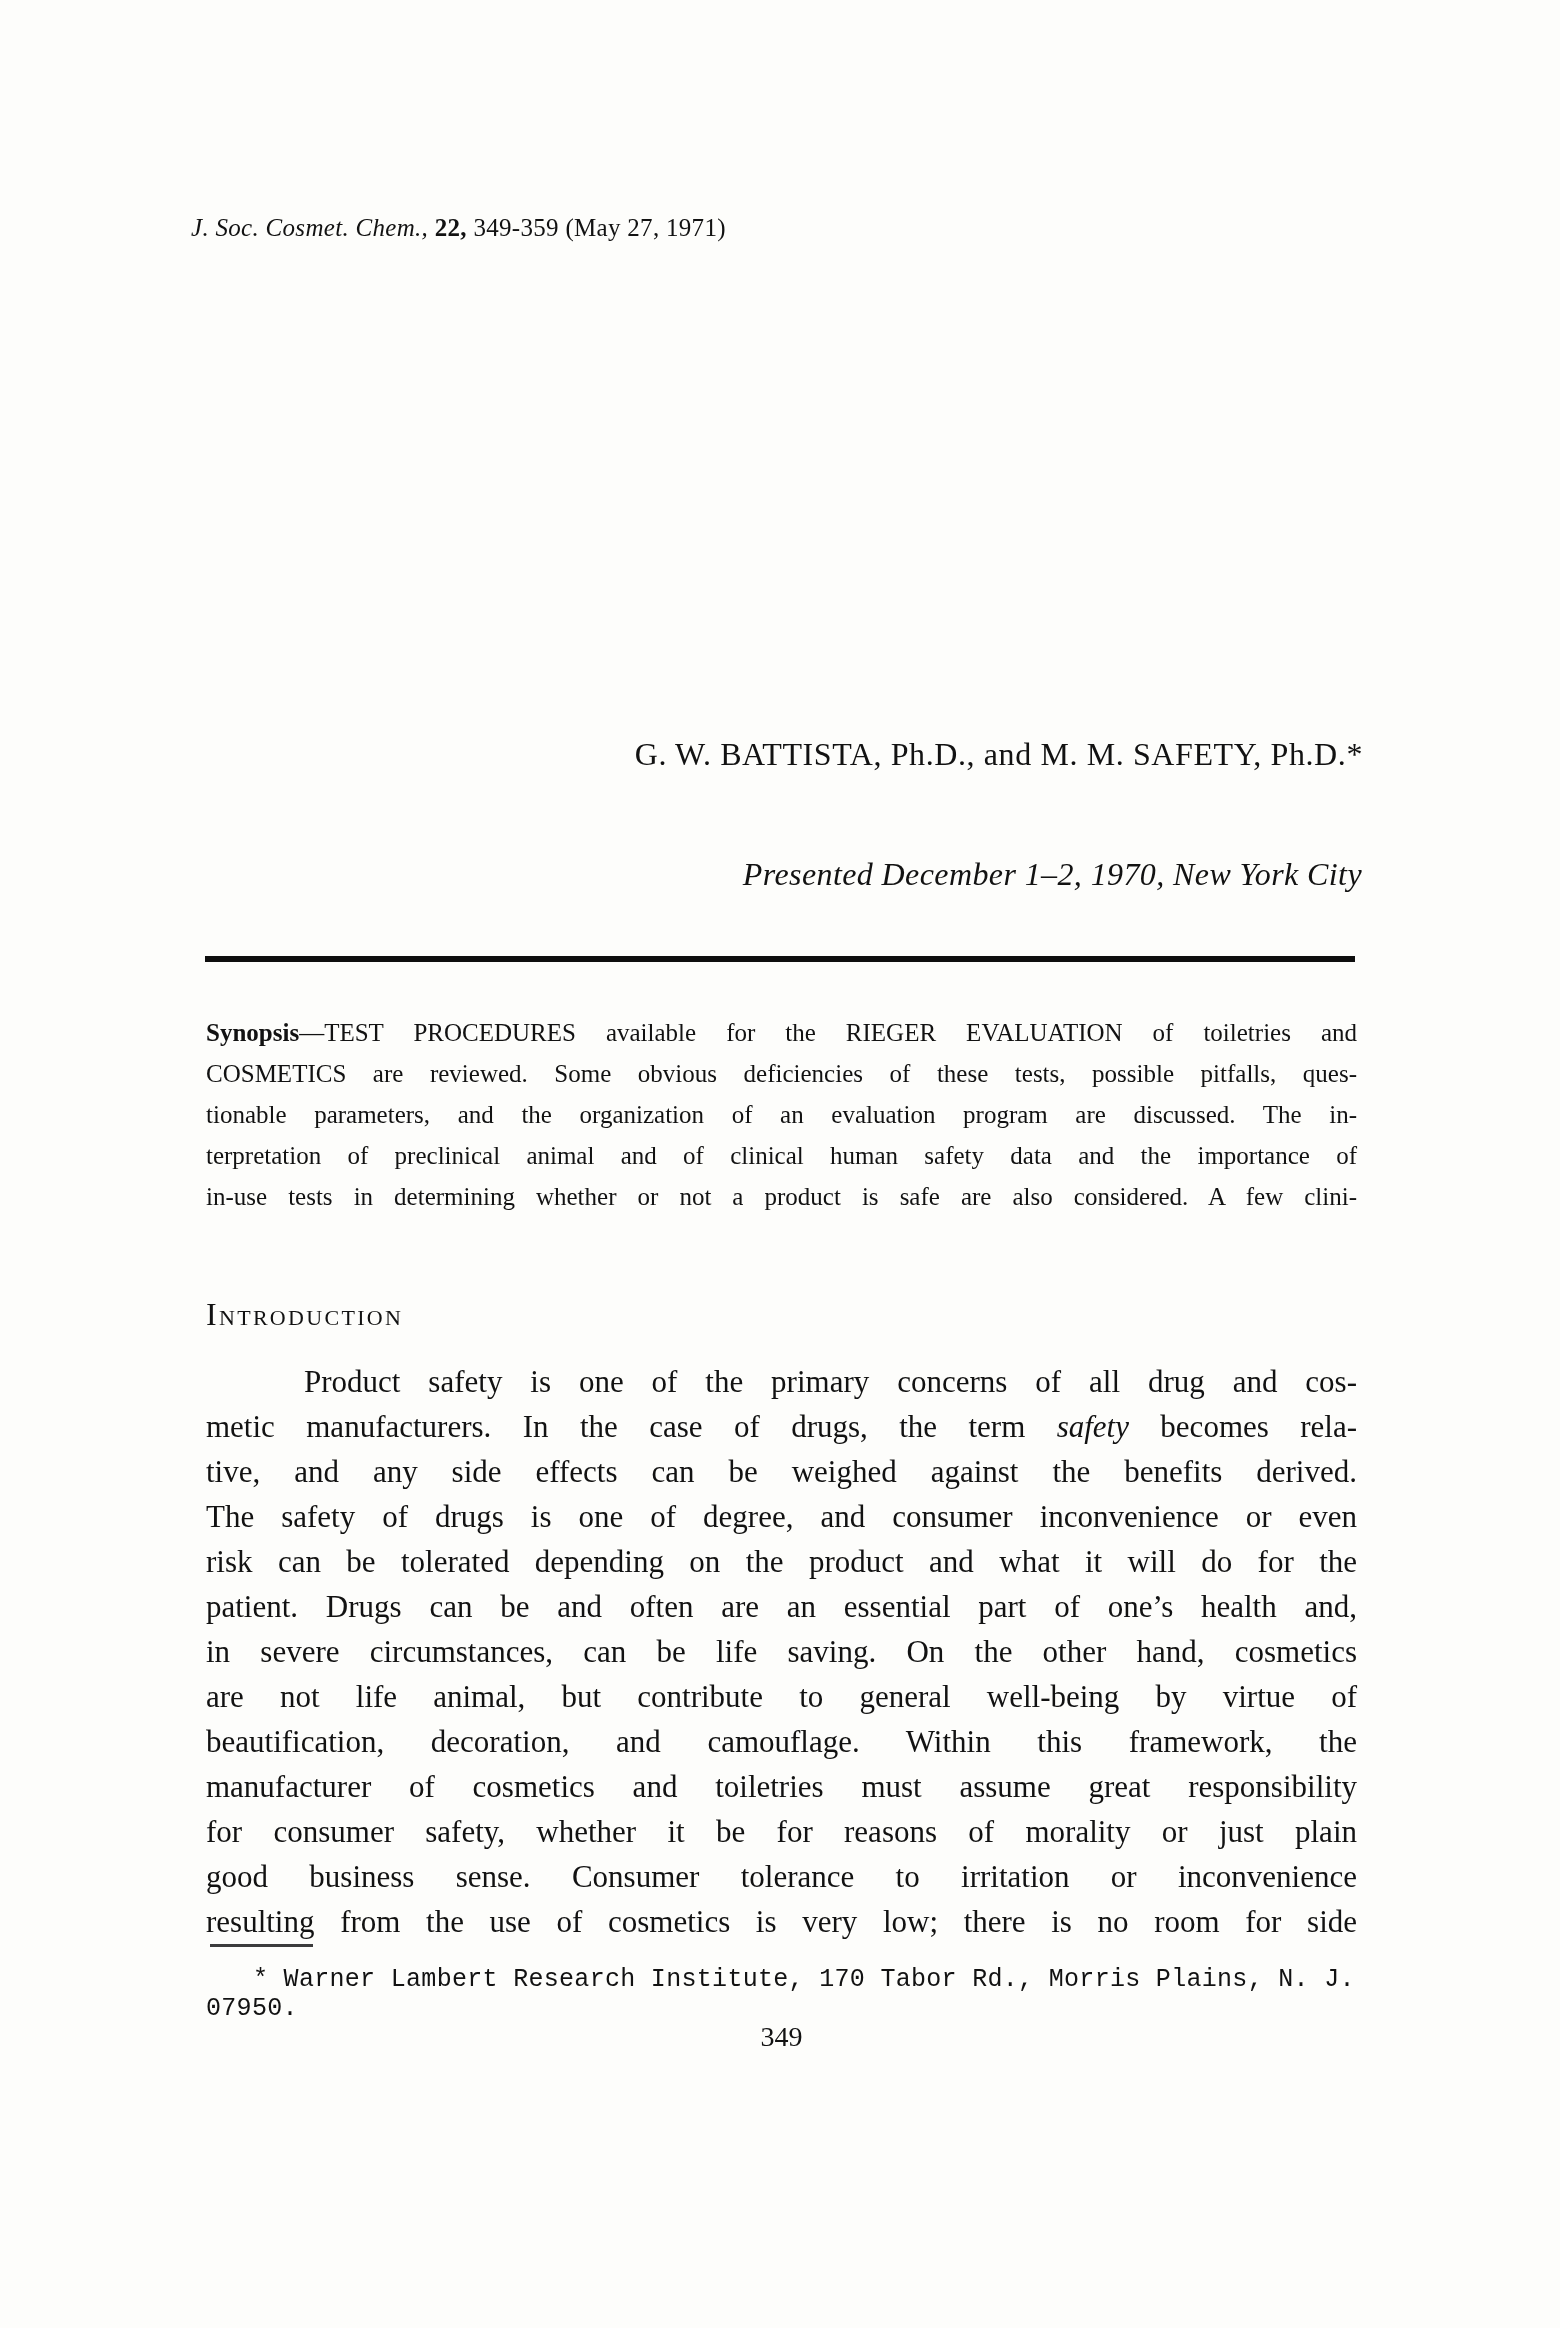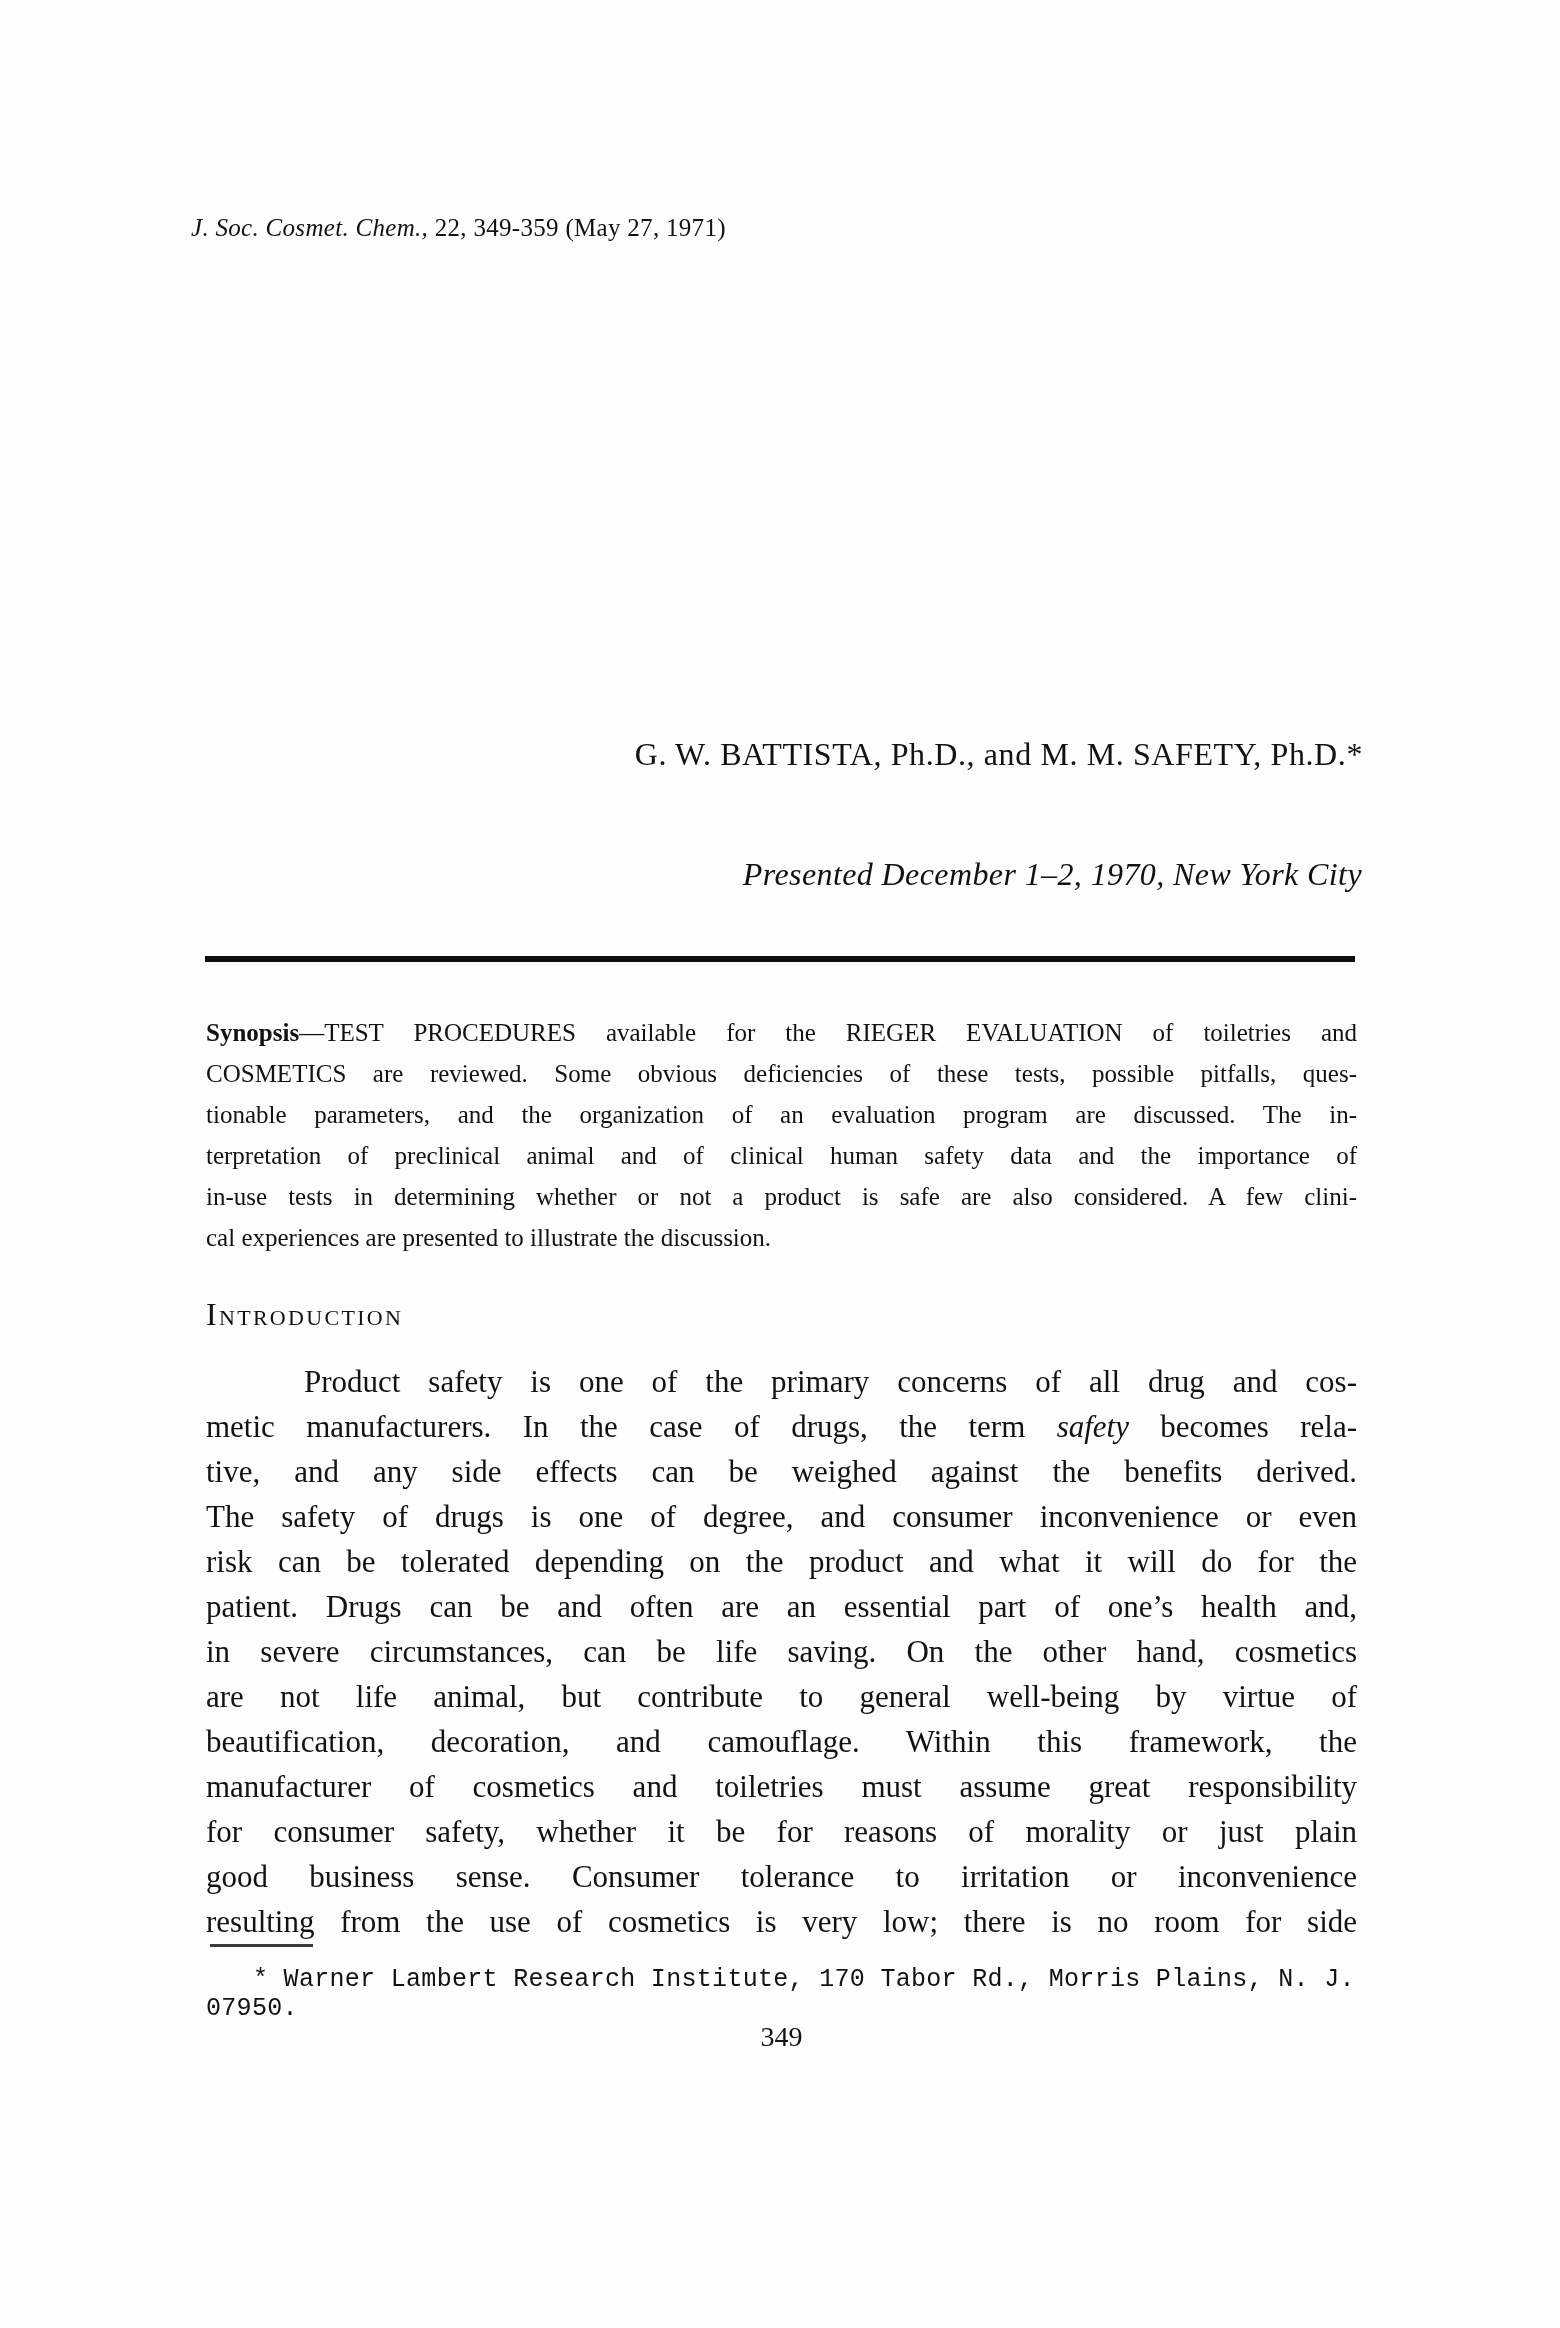--- a/index.html
+++ b/index.html
@@ -14,21 +14,21 @@
     overflow: hidden;
   }
   .citation {
     position: absolute;
     left: 191px; top: 214px;
     font-size: 25px;
     letter-spacing: 0.3px;
     white-space: nowrap;
   }
   .citation .jrnl { font-style: italic; }
-  .citation .vol { font-weight: normal; }
+  .citation .vol { font-weight: bold; }
   .title {
     position: absolute;
     left: 199px; top: 438px;
     font-size: 62px;
     line-height: 104px;
     letter-spacing: 0.9px;
     word-spacing: 6.5px;
     font-weight: 400;
   }
   .authors {
@@ -124,21 +124,20 @@
   <div class="head-rule"></div>
 
   <div class="synopsis">
     <div class="line">
       <span class="b">Synopsis</span><span>—TEST PROCEDURES available for the RIEGER EVALUATION of toiletries and</span>
     </div>
     <div class="line">COSMETICS are reviewed.  Some obvious deficiencies of these tests, possible pitfalls, ques-</div>
     <div class="line">tionable parameters, and the organization of an evaluation program are discussed.  The in-</div>
     <div class="line">terpretation of preclinical animal and of clinical human safety data and the importance of</div>
     <div class="line">in-use tests in determining whether or not a product is safe are also considered.  A few clini-</div>
-    <div class="line last">cal experiences are presented to illustrate the discussion.</div>
   </div>
 
   <div class="intro-heading">Introduction</div>
 
   <div class="body-text">
     <div class="line indent">Product safety is one of the primary concerns of all drug and cos-</div>
     <div class="line">
       <span>metic manufacturers.  In the case of drugs, the term </span><em>safety</em><span> becomes rela-</span>
     </div>
     <div class="line">tive, and any side effects can be weighed against the benefits derived.</div>

